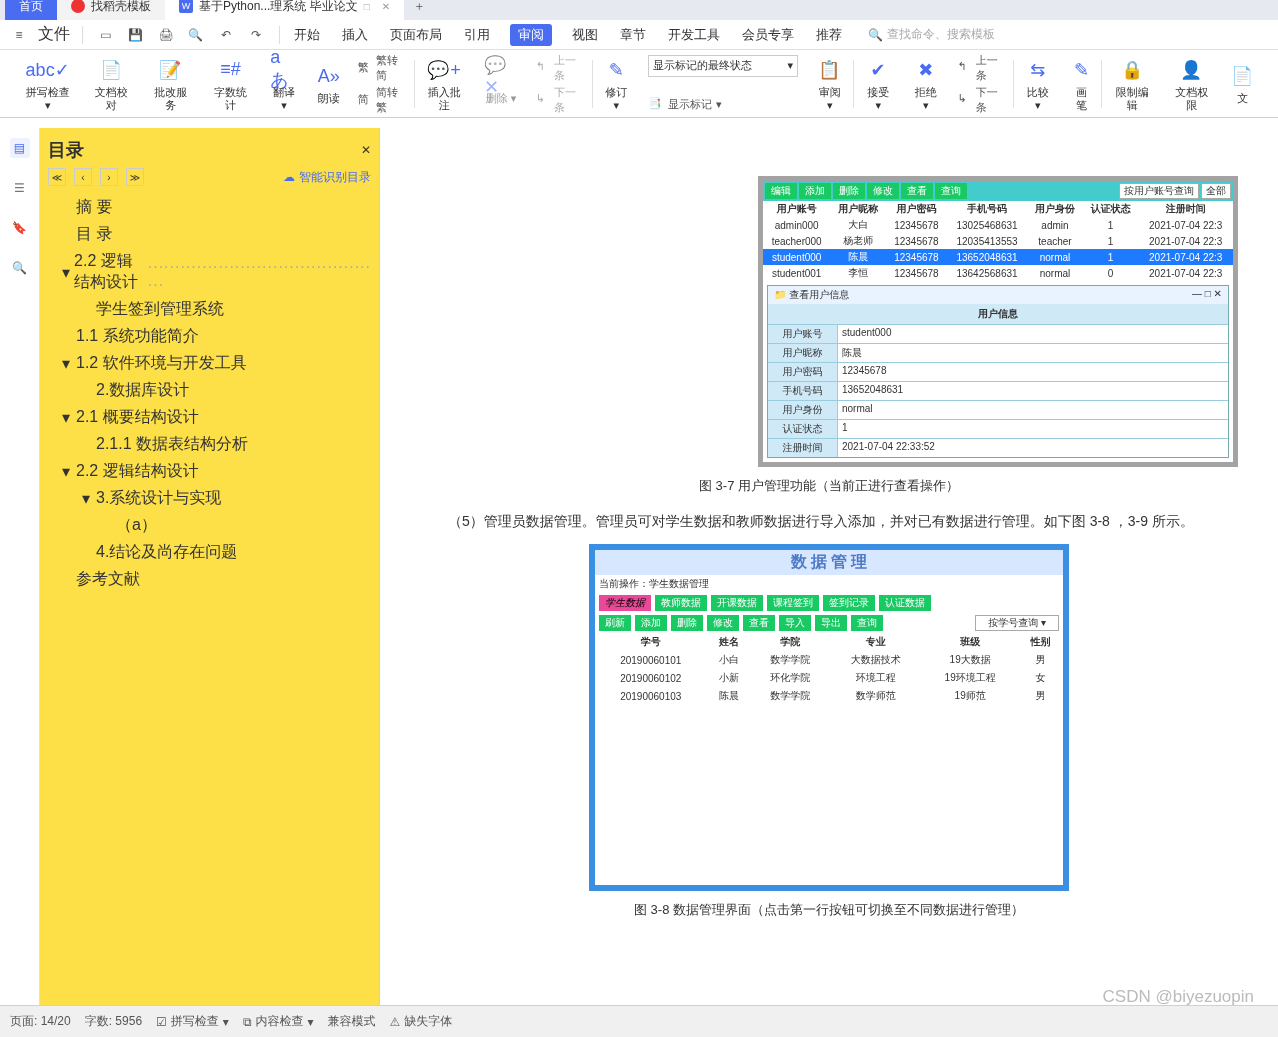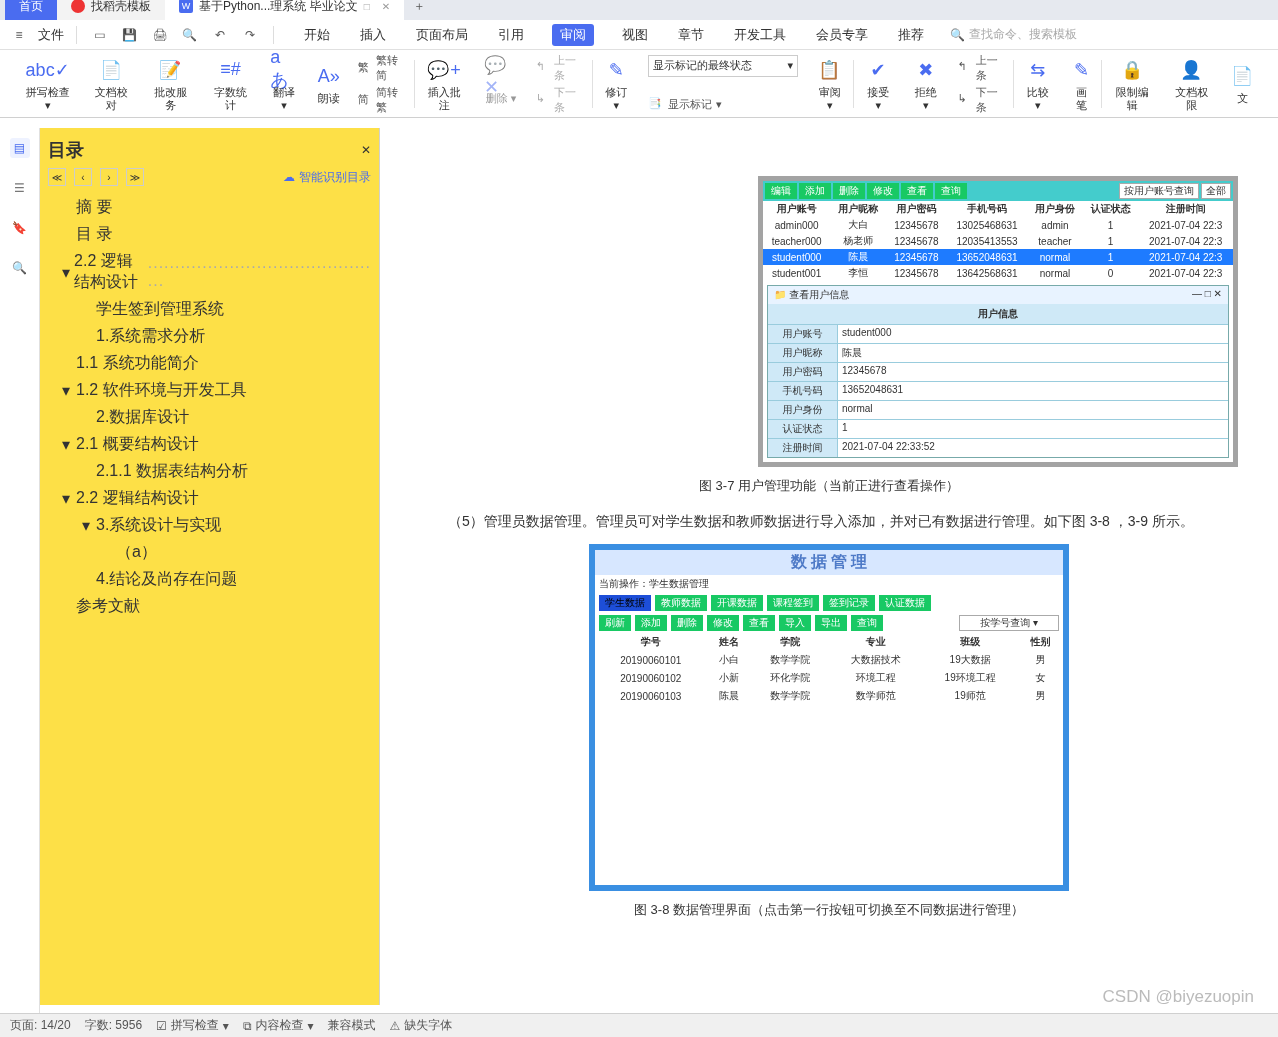--- a/index.html
+++ b/index.html
@@ -13,21 +13,21 @@
 .tab.active { background:#fff; color:#333; }
 .tab .icon { width:14px; height:14px; display:inline-block; }
 .tab .close { font-size:10px; color:#999; margin-left:6px;}
 .newtab { width:30px; height:28px; display:flex; align-items:center; justify-content:center; color:#555; cursor:pointer; }
 
 
 .menubar { height:30px; background:#fff; border-bottom:1px solid #e0e0e0; display:flex; align-items:center; padding:0 8px; gap:4px; }
 .mb-left { display:flex; align-items:center; gap:8px; }
 .mb-btn { width:22px; height:22px; display:flex; align-items:center; justify-content:center; cursor:pointer; color:#555; }
 .mb-sep { width:1px; height:18px; background:#ddd; margin:0 4px; }
-.menus { display:flex; gap:26px; margin-left:20px; }
+.menus { display:flex; gap:18px; margin-left:4px; }
 .menuitem { font-size:13px; cursor:pointer; padding:2px 2px; }
 .menuitem.active { background:#4a6cf0; color:#fff; padding:2px 8px; border-radius:3px;}
 .search-right { margin-left:20px; color:#aaa; display:flex; align-items:center; gap:4px; font-size:12px;}
 
 
 .ribbon { height:68px; background:#fff; border-bottom:1px solid #d0d0d0; display:flex; align-items:center; padding:0 14px; }
 .rgrp { display:flex; flex-direction:column; align-items:center; justify-content:center; padding:0 10px; height:100%; cursor:pointer; }
 .rgrp .ric { height:28px; display:flex; align-items:center; justify-content:center; color:#4a6cf0; font-size:18px; }
 .rgrp .rlbl { font-size:11px; margin-top:2px; text-align:center; line-height:13px;}
 .rsep { width:1px; height:48px; background:#e0e0e0; }
@@ -77,27 +77,27 @@
 .embed .dialog .frow { display:flex; border-top:1px solid #9cd; }
 .embed .dialog .frow .lab { width:70px; text-align:center; padding:2px; border-right:1px solid #9cd; background:#cfe9f7;}
 .embed .dialog .frow .val { flex:1; background:#fff; padding:2px 4px; }
 
 
 .embed2 { width:480px; margin:0 auto; }
 .embed2 .title { text-align:center; background:#d7e7ff; color:#4e7ac7; font-family:KaiTi,serif; font-size:16px; font-weight:bold; padding:2px;}
 .embed2 .info { font-size:10px; padding:2px 4px;}
 .embed2 .tabsrow { display:flex; gap:4px; padding:2px 4px;}
 .embed2 .tbtn2 { background:#18c964; color:#fff; padding:1px 6px; font-size:10px;}
-.embed2 .tbtn2.sel { background:#1d4ed8; color:#000;}
+.embed2 .tbtn2.sel { background:#ec4899; color:#000;font-style:italic;}
 .embed2 table { width:100%; border-collapse:collapse; font-size:10px;}
 .embed2 th,.embed2 td { padding:2px 4px; }
 .embed2 .blank { height:180px; }
 
 
-.statusbar { position:absolute; left:0; right:0; bottom:0; height:24px; background:#f0f0f0; border-top:1px solid #d0d0d0; display:flex; align-items:center; padding:0 10px; font-size:12px; gap:14px; color:#555;}
+.statusbar { position:absolute; left:0; right:0; bottom:0; height:32px; background:#f0f0f0; border-top:1px solid #d0d0d0; display:flex; align-items:center; padding:0 10px; font-size:12px; gap:14px; color:#555;}
 .statusbar .sp { display:flex; align-items:center; gap:4px; cursor:pointer;}
 
 
 .watermark { position:absolute; right:24px; bottom:30px; color:#bbb; font-size:17px;}
 </style>
 </head>
 <body>
 
 <div class="tabstrip">
   <div class="tab home">
@@ -112,21 +112,21 @@
     <span>基于Python...理系统 毕业论文</span>
     <span style="color:#aaa;font-size:10px;">□</span>
     <span class="close">✕</span>
   </div>
   <div class="newtab">＋</div>
 </div>
 
 <div class="menubar">
   <div class="mb-left">
     <div class="mb-btn">≡</div>
-    <div style="font-size:13px;">文件</div>
+    <div style="font-size:16px;">文件</div>
     <div class="mb-sep"></div>
     <div class="mb-btn">▭</div>
     <div class="mb-btn">💾</div>
     <div class="mb-btn">🖨</div>
     <div class="mb-btn">🔍</div>
     <div class="mb-btn">↶</div>
     <div class="mb-btn">↷</div>
     <div class="mb-sep"></div>
   </div>
   <div class="menus">
@@ -292,24 +292,20 @@
         <span class="arr"></span>
         <span>目    录</span>
       </li>
       <li class="l1 dashed">
         <span class="arr">▾</span>
         <span>2.2 逻辑结构设计</span>
       </li>
       <li class="l2">
         <span class="arr"></span>
         <span>学生签到管理系统</span>
-      </li>
-      <li class="l2">
-        <span class="arr"></span>
-        <span>1.系统需求分析</span>
       </li>
       <li class="l1">
         <span class="arr"></span>
         <span>1.1 系统功能简介</span>
       </li>
       <li class="l1">
         <span class="arr">▾</span>
         <span>1.2 软件环境与开发工具</span>
       </li>
       <li class="l2">
@@ -470,21 +466,21 @@
         <div class="tabsrow" id="e2-ops">
             <span class="tbtn2">刷新</span>
             <span class="tbtn2">添加</span>
             <span class="tbtn2">删除</span>
             <span class="tbtn2">修改</span>
             <span class="tbtn2">查看</span>
             <span class="tbtn2">导入</span>
             <span class="tbtn2">导出</span>
             <span class="tbtn2">查询</span>
             <span style="flex:1"></span>
-            <span style="border:1px solid #aaa;background:#fff;padding:0 20px">按学号查询 ▾</span>
+            <span style="border:1px solid #aaa;background:#fff;padding:0 12px">按学号查询 ▾</span>
           </div>
         <table id="e2-table">
             <tbody>
               <tr>
                 <th>学号</th>
                 <th>姓名</th>
                 <th>学院</th>
                 <th>专业</th>
                 <th>班级</th>
                 <th>性别</th>

